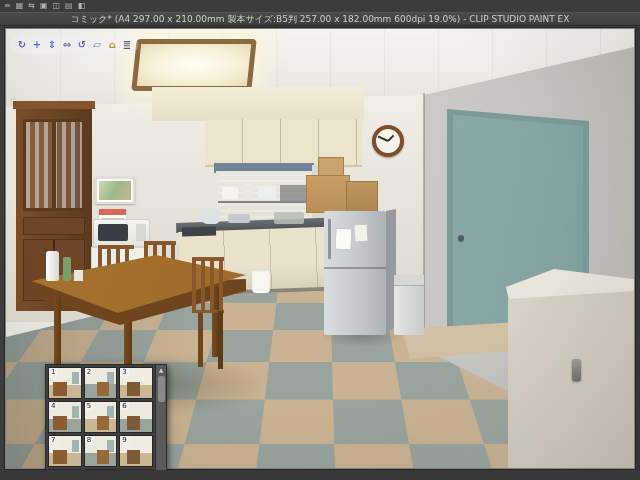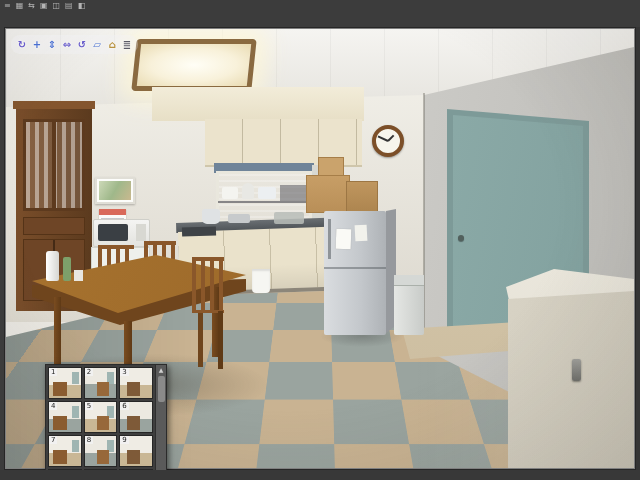--- a/index.html
+++ b/index.html
@@ -211,20 +211,23 @@
   <div class="topbar">
     <span class="ti">≡</span>
     <span class="ti">▦</span>
     <span class="ti">⇆</span>
     <span class="ti">▣</span>
     <span class="ti">◫</span>
     <span class="ti">▤</span>
     <span class="ti">◧</span>
   </div>
 
+  <div class="titlebar">
+    <span>コミック* (A4 297.00 x 210.00mm 製本サイズ:B5判 257.00 x 182.00mm 600dpi 19.0%) - CLIP STUDIO PAINT EX</span>
+  </div>
 
   <div class="canvas">
 
     <div class="scene">
       <div class="abs back-wall"></div>
       <div class="abs right-wall"></div>
       <div class="abs ceiling"></div>
       <div class="abs corner"></div>
       <div class="abs ceil-light"></div>
 

